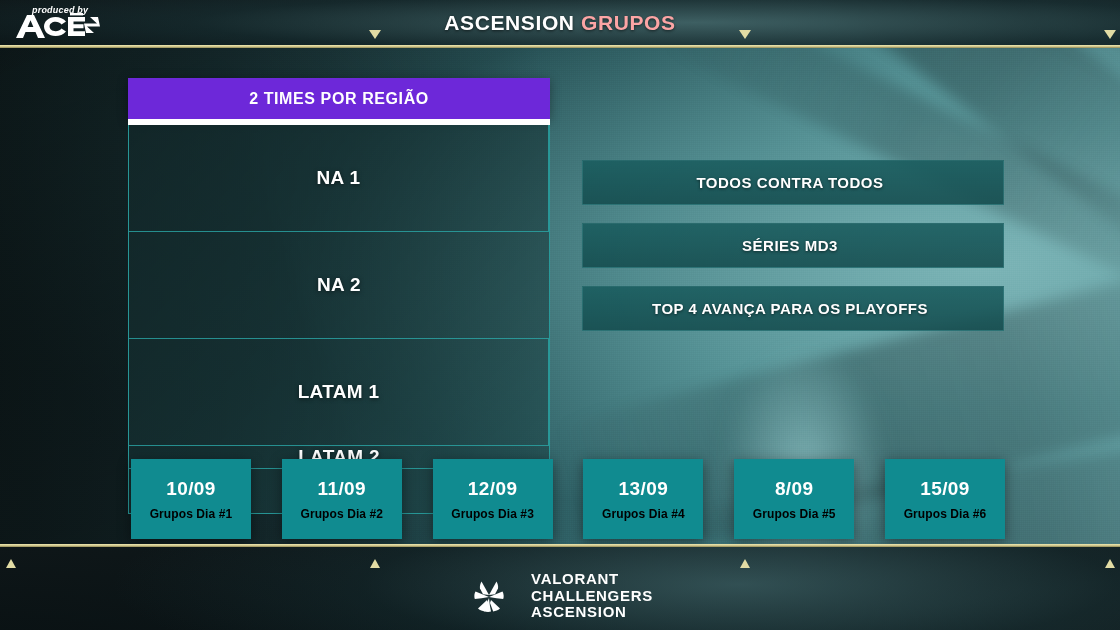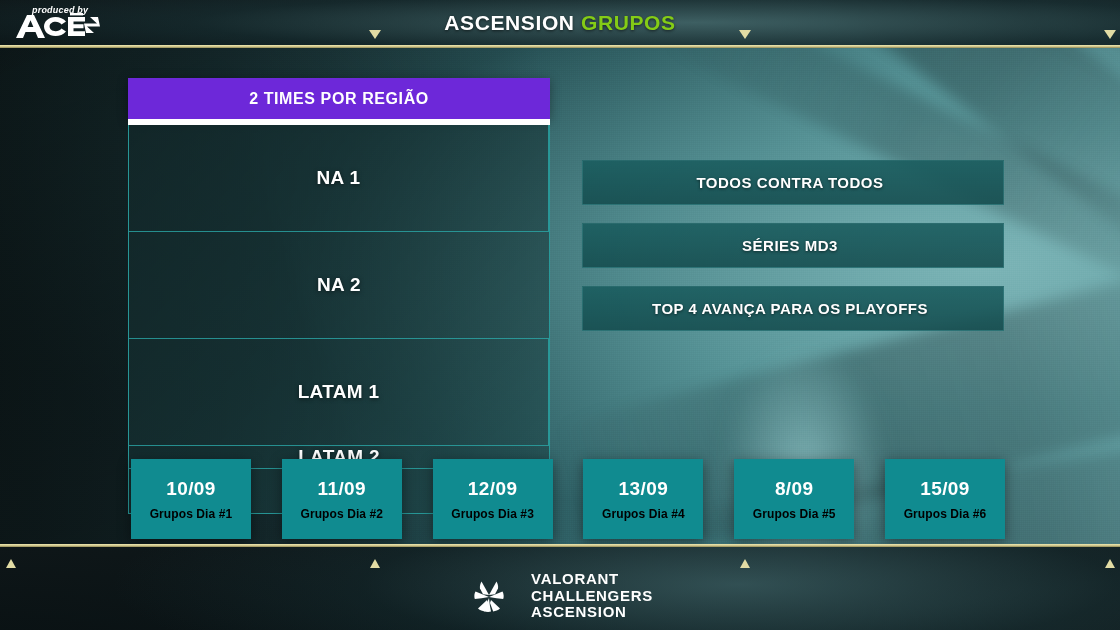--- a/index.html
+++ b/index.html
@@ -100,21 +100,21 @@
   .ace-word { display:flex; align-items:center; }
   .ace-word svg { display:block; }
 
   
   .title {
     position:absolute; top:11px; left:0; width:1120px; text-align:center;
     font-size:21px; font-weight:700; letter-spacing:.6px; z-index:9;
     text-shadow:0 1px 3px rgba(0,0,0,.6);
   }
   .title .w { color:#ffffff; }
-  .title .g { color:#84cc16; }
+  .title .g { color:#fca5a5; }
 
   
   .teams {
     position:absolute; left:128px; top:78px; width:422px; z-index:4;
   }
   .teams-head {
     height:41px; background:#6d28d9;
     display:flex; align-items:center; justify-content:center;
     font-size:16px; font-weight:700; color:#fff; letter-spacing:.6px;
     box-shadow:0 2px 10px rgba(0,0,0,.35);

